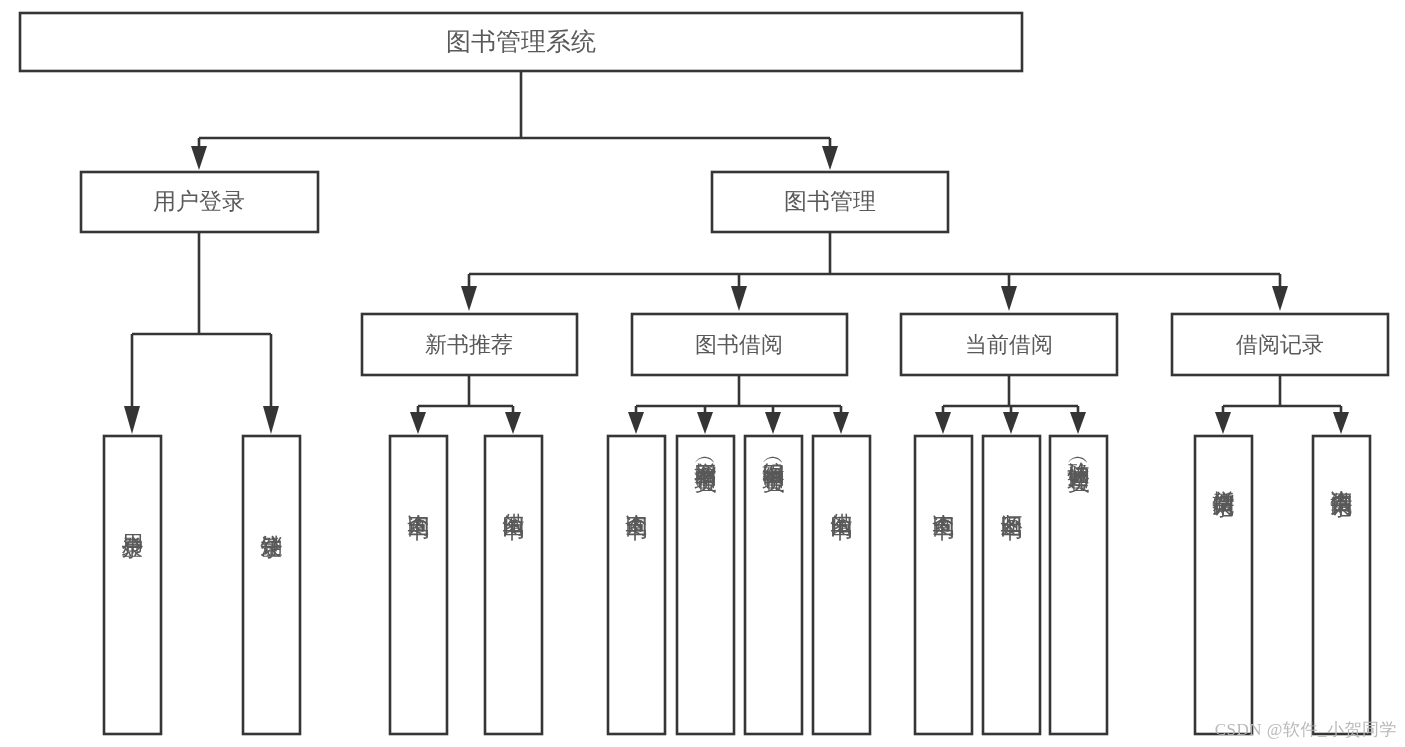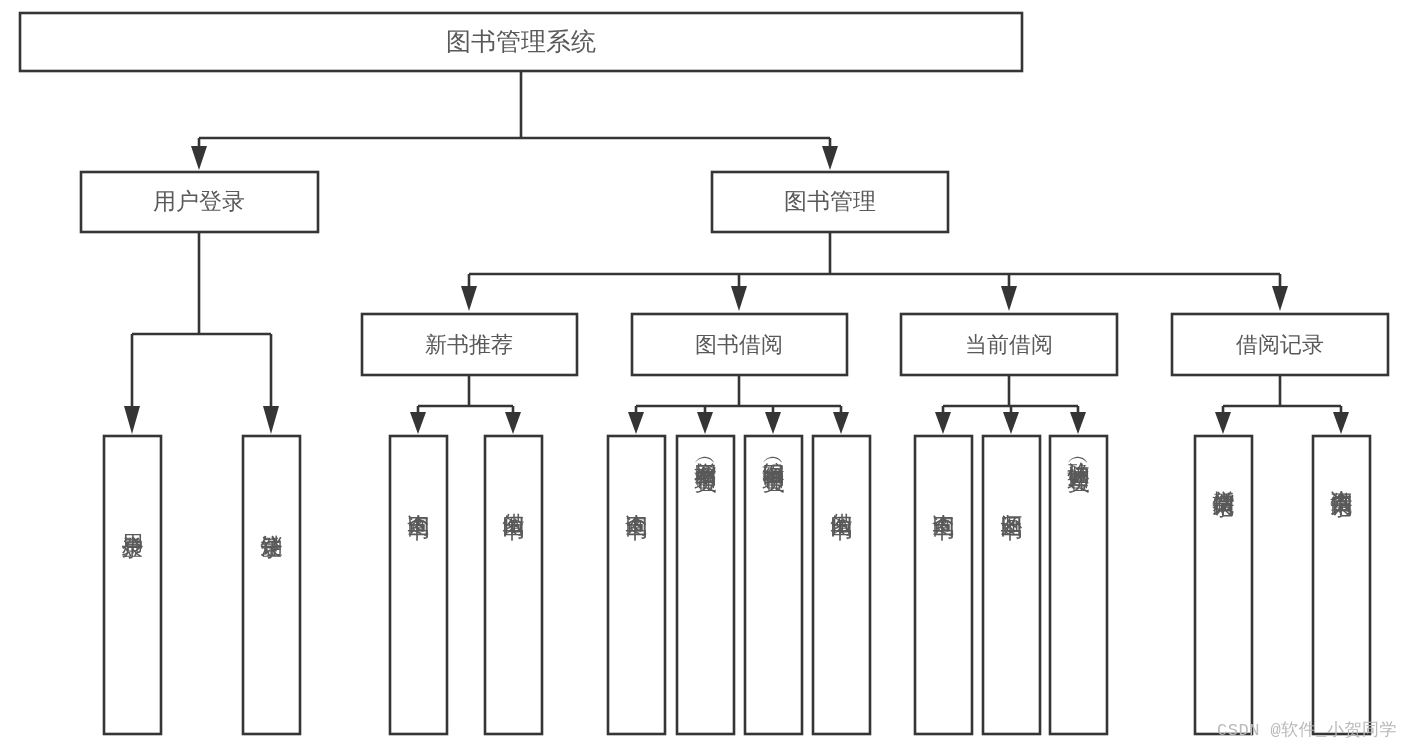--- a/index.html
+++ b/index.html
@@ -71,21 +71,21 @@
     font-size: 22px;
     line-height: 1.08;
     color: #595959;
     letter-spacing: 1.5px;
     white-space: nowrap;
   }
   .watermark {
     position: absolute;
     right: 8px;
     bottom: 6px;
-    font-family: Liberation Mono, monospace;
+    font-family: Liberation Serif, serif;
     font-size: 17px;
     color: #b9b9b9;
     letter-spacing: 0.5px;
     white-space: nowrap;
     margin-left: 28px;
   }
 </style>
 </head>
 <body>
 

